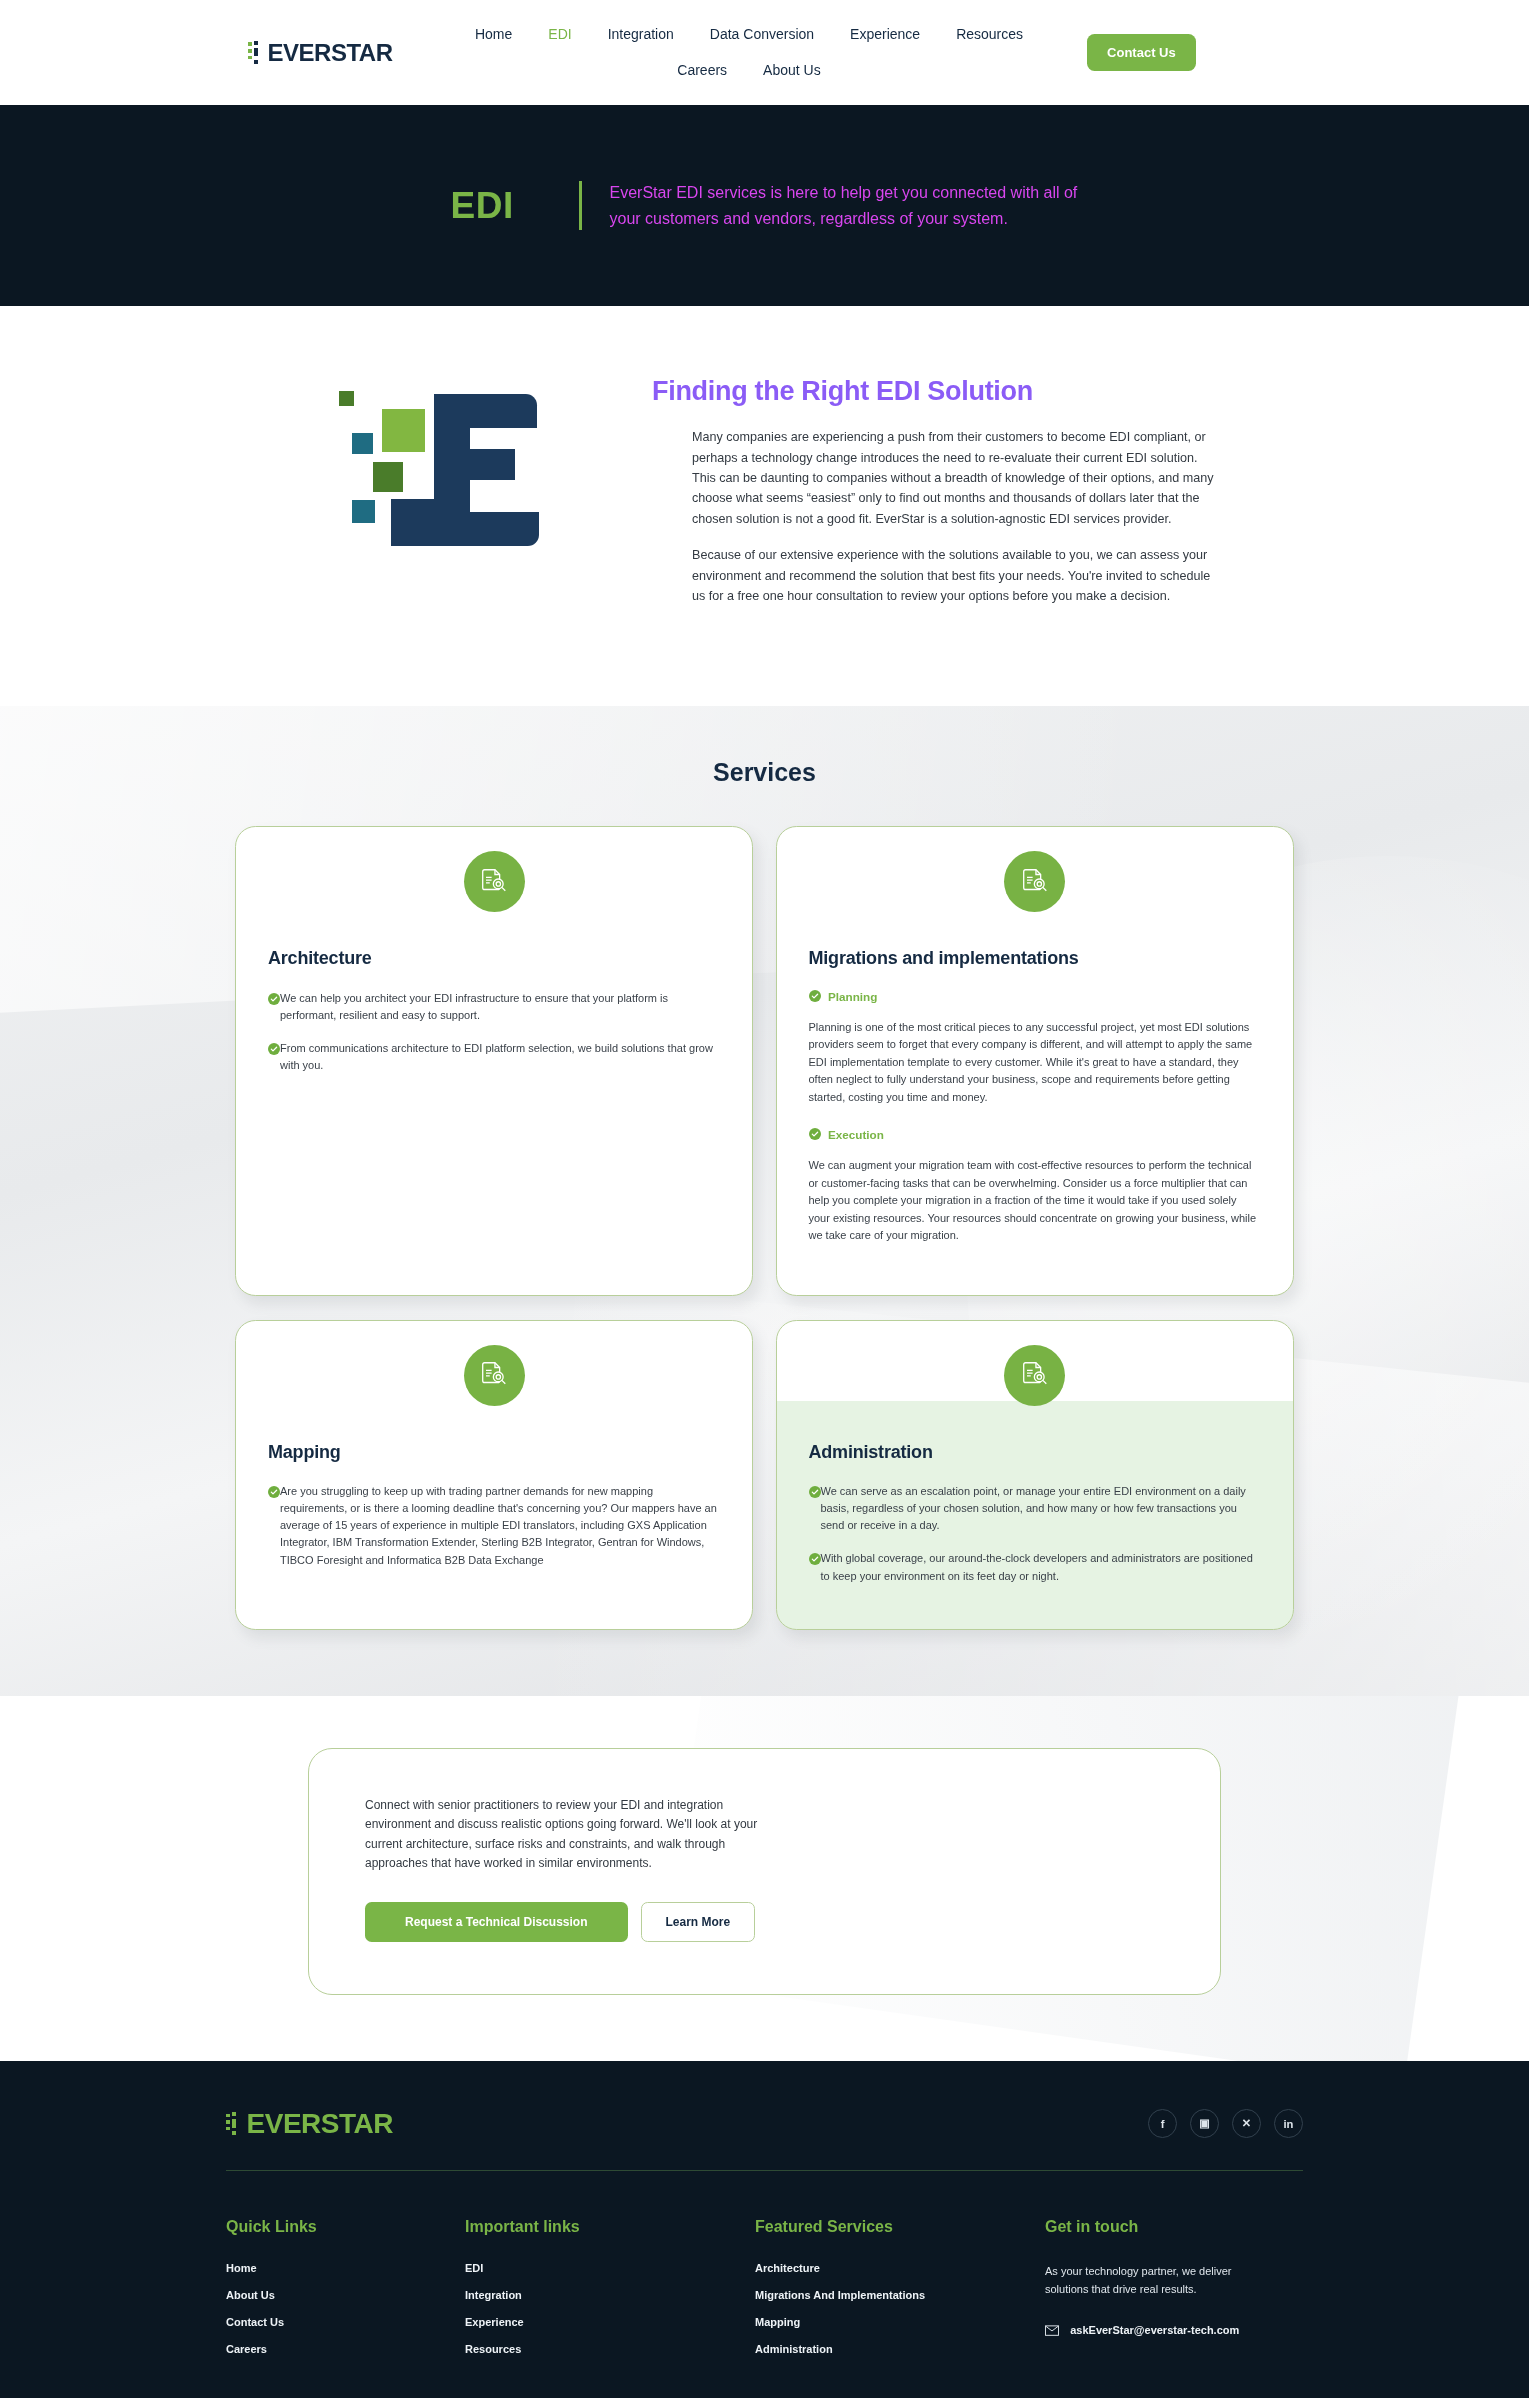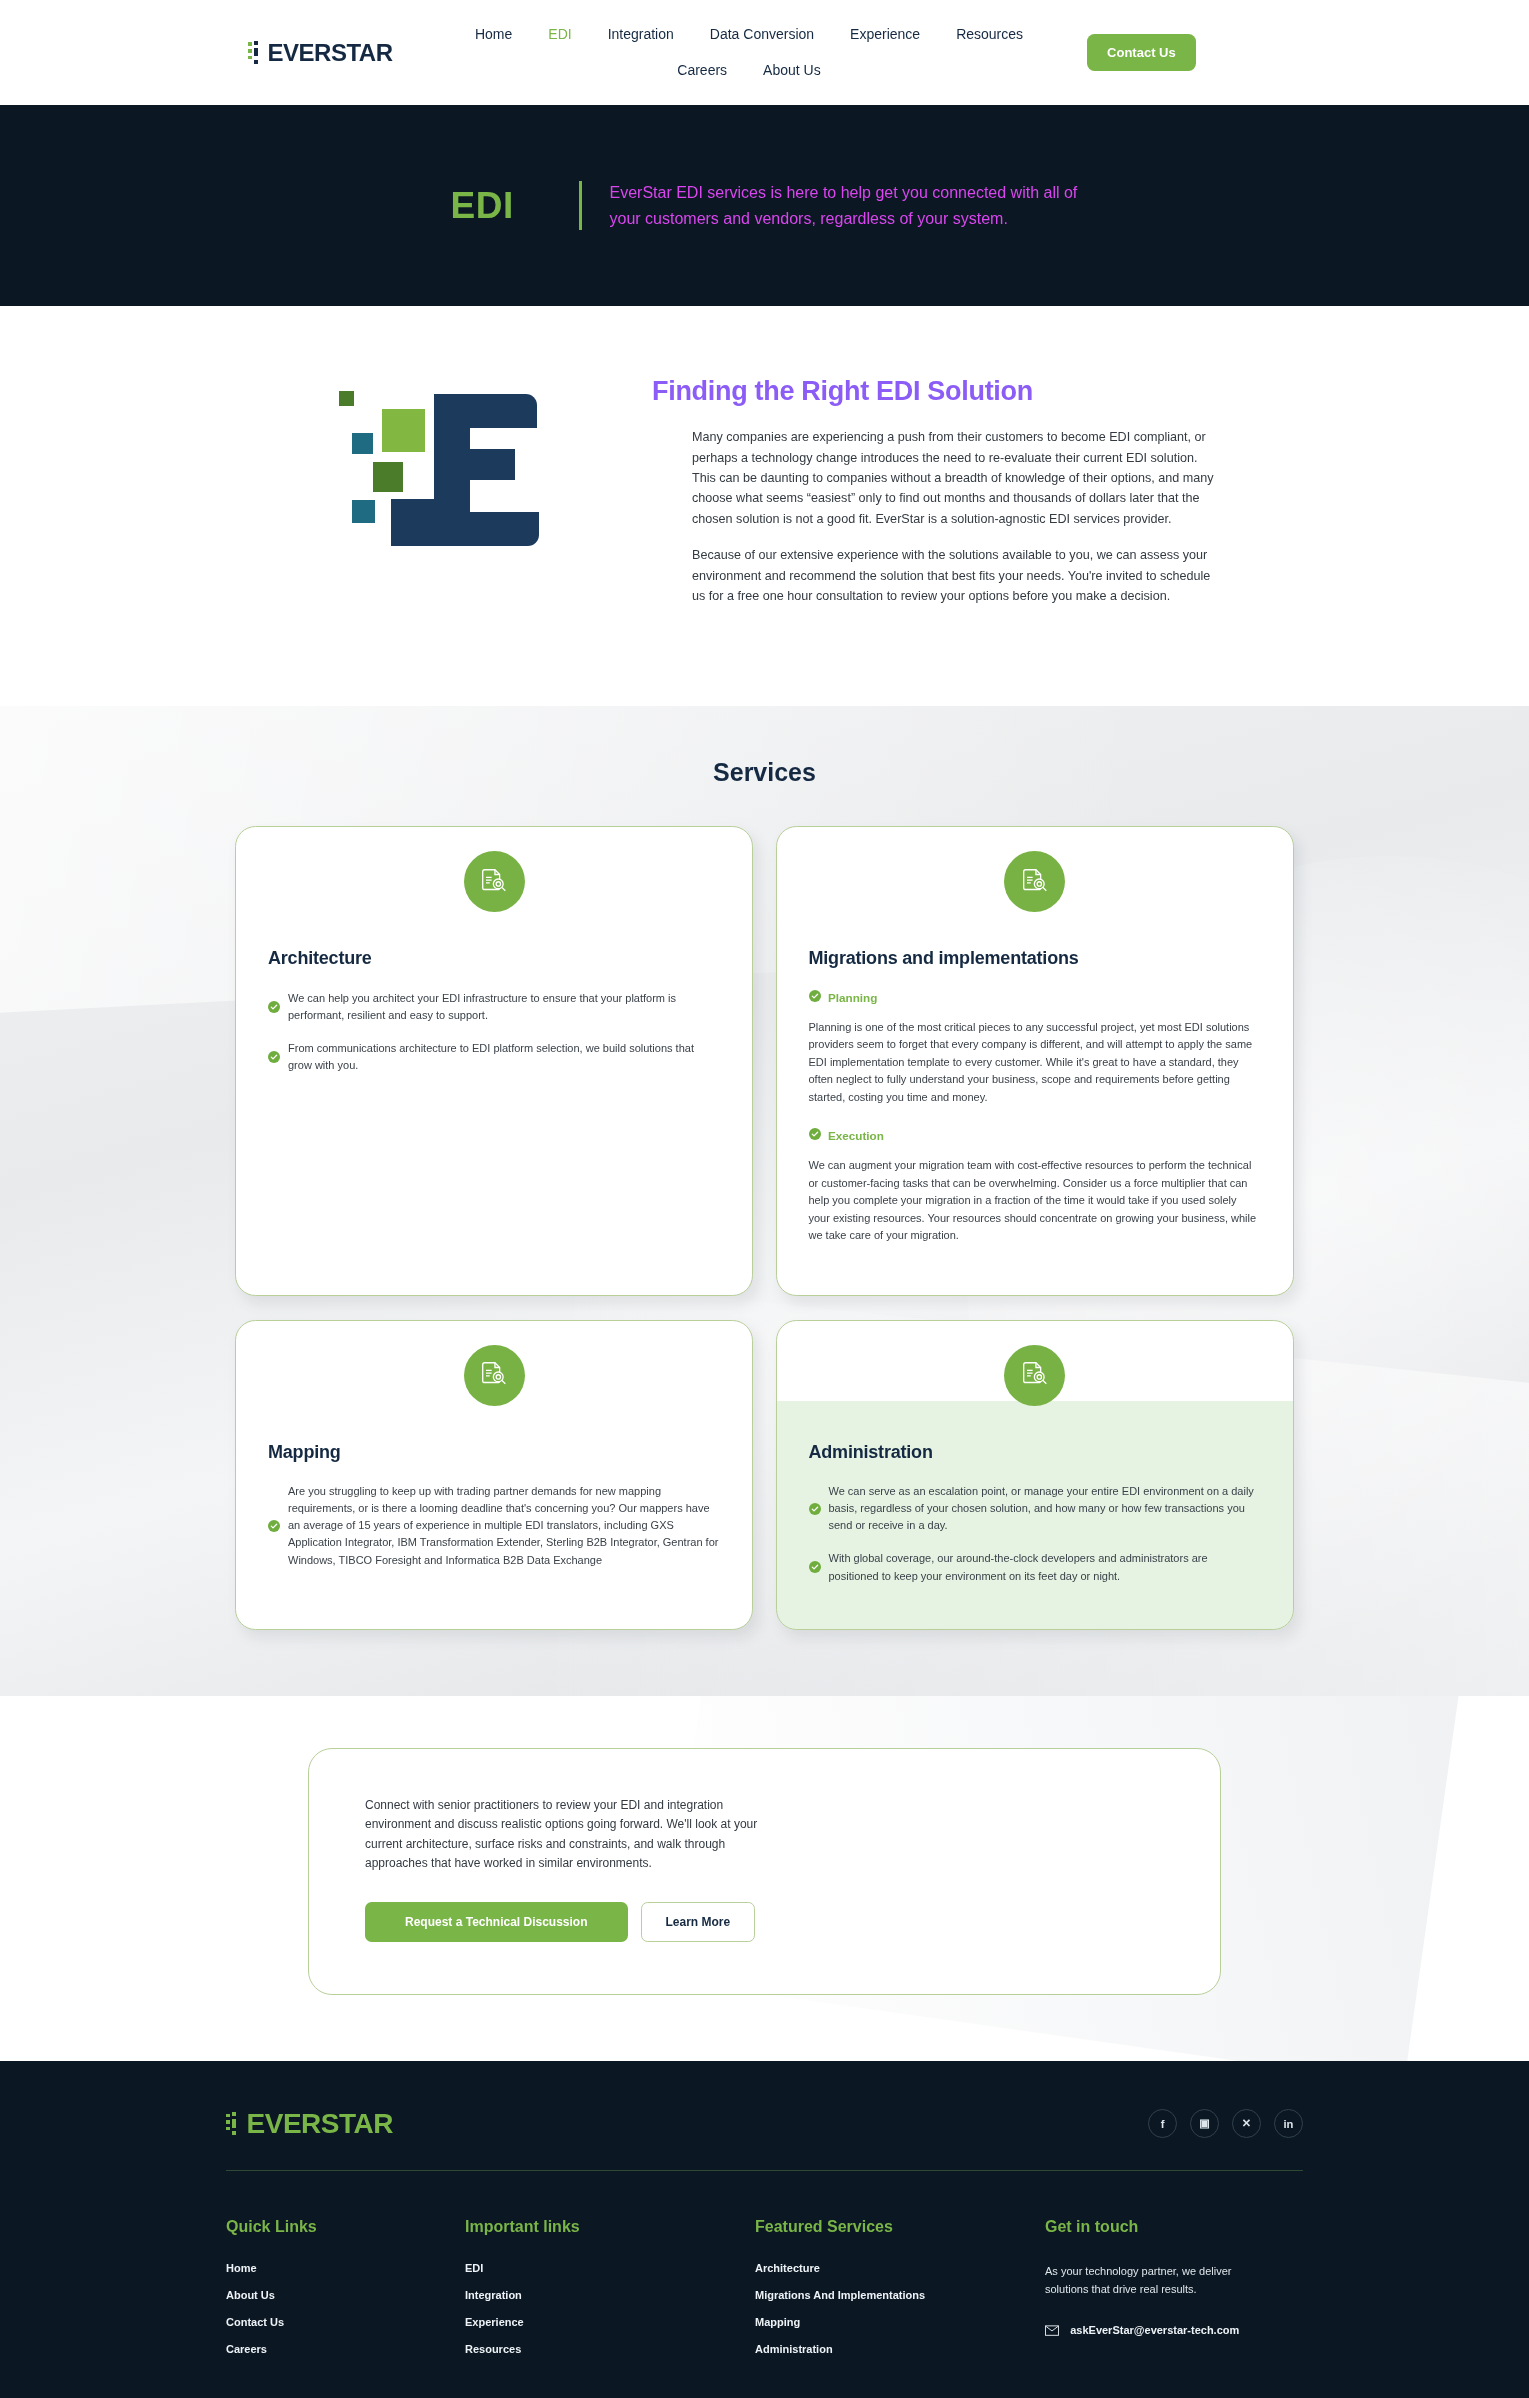--- a/index.html
+++ b/index.html
@@ -228,33 +228,33 @@
   }
   .card h3 {
     font-size: 18px;
     font-weight: 700;
     color: #152a42;
     margin-bottom: 20.6px;
     letter-spacing: -0.2px;
   }
   .bullet {
     display: flex;
-    gap: 8px;
-    align-items: center;
+    gap: 0;
+    align-items: flex-start;
     margin-bottom: 16px;
   }
   .bullet .tick { flex: 0 0 12px; margin-top: 0.9px; }
   .bullet p {
     font-size: 11px;
     line-height: 1.55;
     color: #3a4149;
   }
   .sub-head {
     display: flex;
-    align-items: center;
+    align-items: flex-start;
     gap: 7.5px;
     margin: 3.7px 0 15px 0;
   }
   .sub-head span {
     font-size: 11.7px;
     font-weight: 600;
     color: #7ab547;
   }
   .para {
     font-size: 11px;

